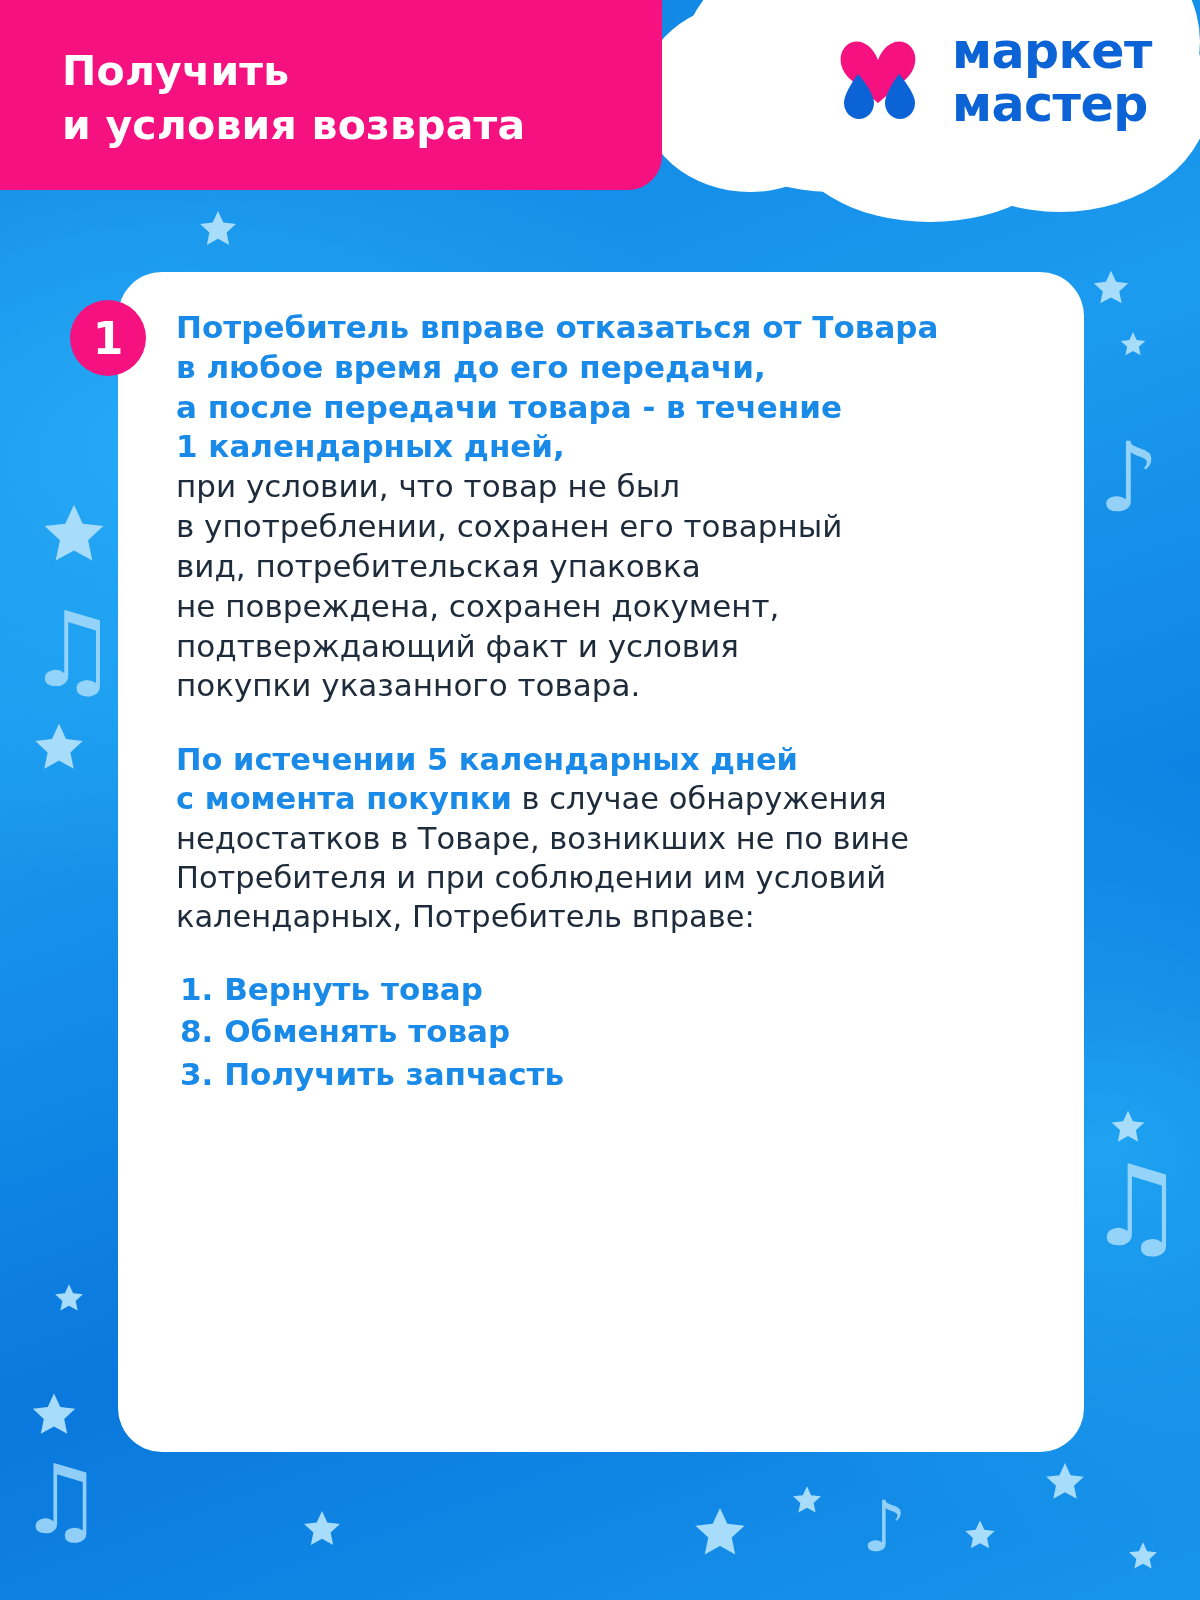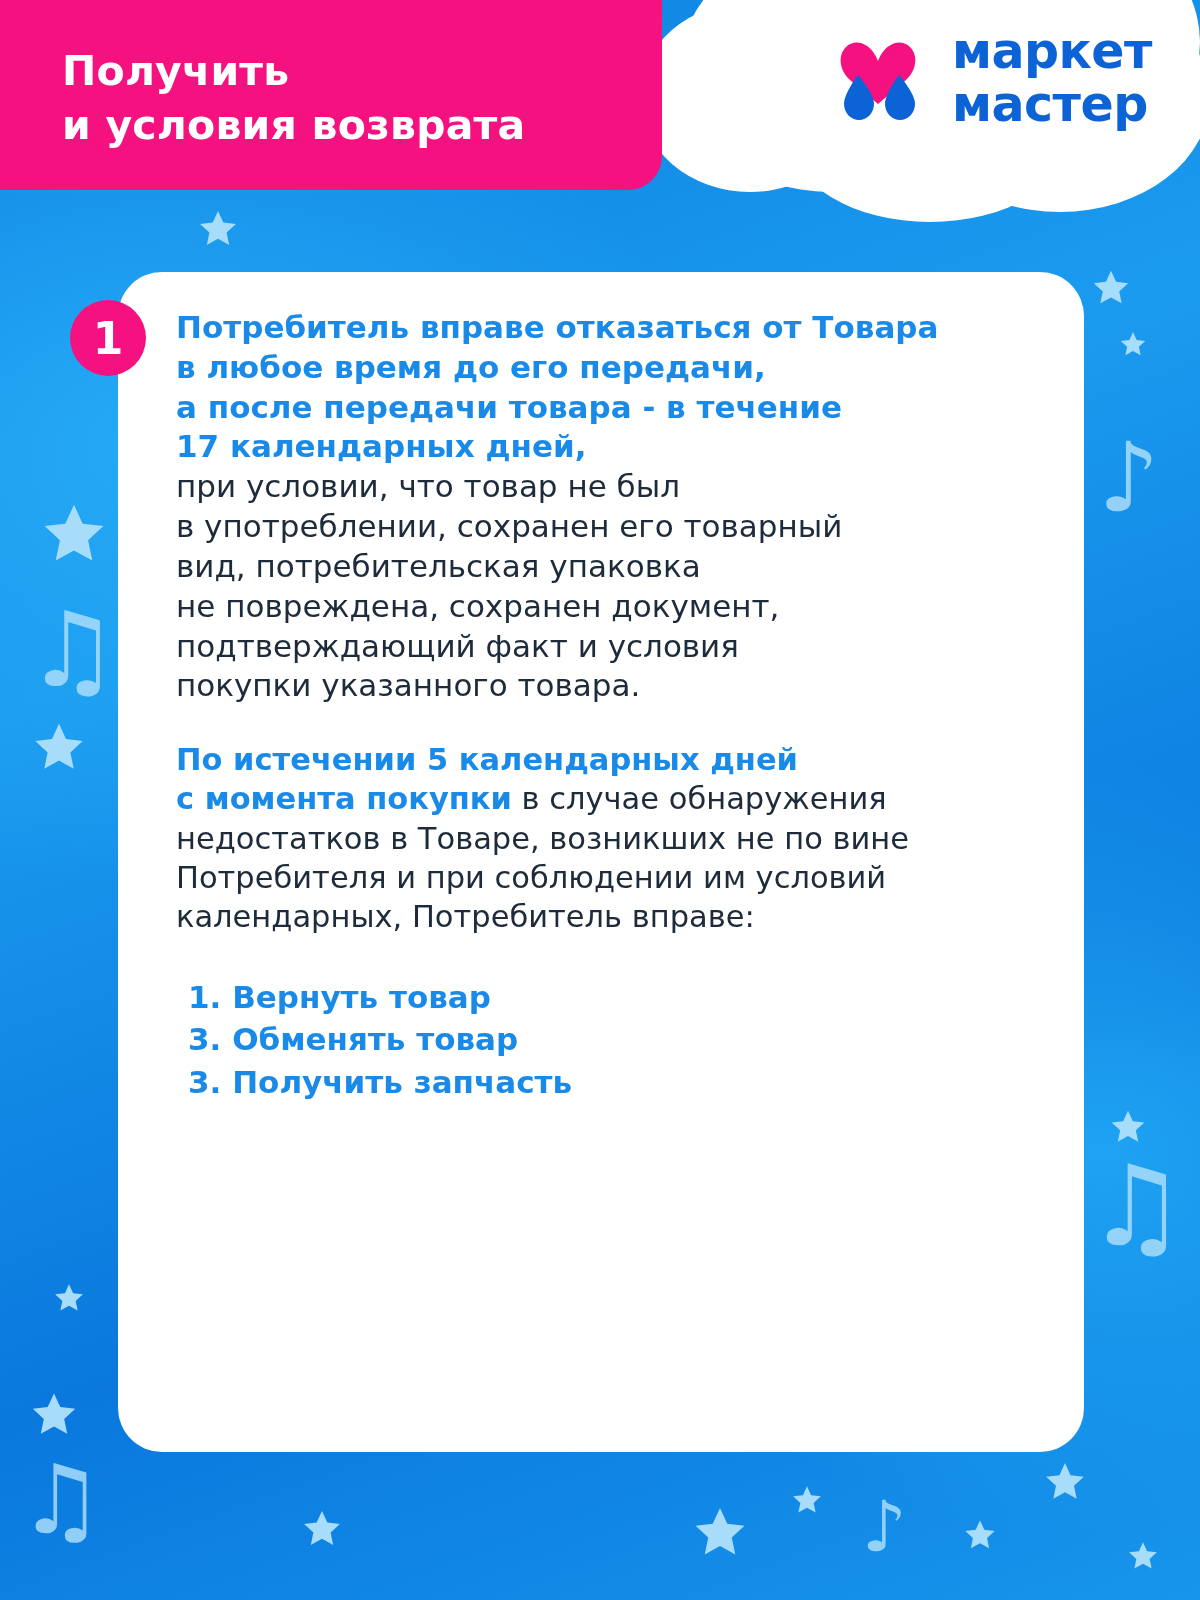--- a/index.html
+++ b/index.html
@@ -80,21 +80,21 @@
   .b2 { left: 200px; top: -40px;  width: 360px; height: 280px; }
   .b3 { left: 270px; top: 40px;   width: 300px; height: 230px; }
   .b4 { left: 0px;   top: 60px;   width: 220px; height: 190px; }
   .b5 { left: 150px; top: 110px;  width: 280px; height: 170px; }
 
   .logo-inner {
     position: absolute;
     right: 48px;
     top: 26px;
     display: flex;
-    align-items: center;
+    align-items: flex-start;
     gap: 20px;
     z-index: 7;
   }
   .logo-mark { width: 108px; height: 104px; }
   .logo-text {
     color: #0b63d6;
     font-size: 49px;
     font-weight: bold;
     line-height: 1.08;
     white-space: pre-line;
@@ -148,21 +148,21 @@
   .blue-bold {
     color: #1a8ae8;
     font-weight: bold;
   }
   .para-lead { font-size: 31px; }
   .gap-1 { height: 34px; }
   .gap-2 { height: 28px; }
   .gap-3 { height: 36px; }
 
   .list {
-    margin: 12px;
+    margin: 4px;
     padding: 0;
     list-style: none;
   }
   .list li {
     color: #1a8ae8;
     font-weight: bold;
     font-size: 31px;
     line-height: 1.36;
   }
 </style>
@@ -273,41 +273,41 @@
   </div>
 
   <div class="card"></div>
   <div class="badge">1</div>
 
   <div class="content">
 
     <p class="p para-lead"><span class="blue-bold">Потребитель вправе отказаться от Товара
 в любое время до его передачи,
 а после передачи товара - в течение
-17 календарных дней,</span><span>
+1 календарных дней,</span><span>
 при условии, что товар не был
 в употреблении, сохранен его товарный
 вид, потребительская упаковка
 не повреждена, сохранен документ,
 подтверждающий факт и условия
 покупки указанного товара.</span></p>
 
     <div class="gap-1"></div>
 
     <p class="p"><span class="blue-bold">По истечении 5 календарных дней
 с момента покупки</span><span> в случае обнаружения
 недостатков в Товаре, возникших не по вине
 Потребителя и при соблюдении им условий
 календарных, Потребитель вправе:</span></p>
 
     <div class="gap-2"></div>
 
     <ul class="list">
       <li>1. Вернуть товар</li>
-      <li>3. Обменять товар</li>
+      <li>8. Обменять товар</li>
       <li>3. Получить запчасть</li>
     </ul>
 
     <div class="gap-3"></div>
 
   </div>
 
 </div>
 
 </body></html>

